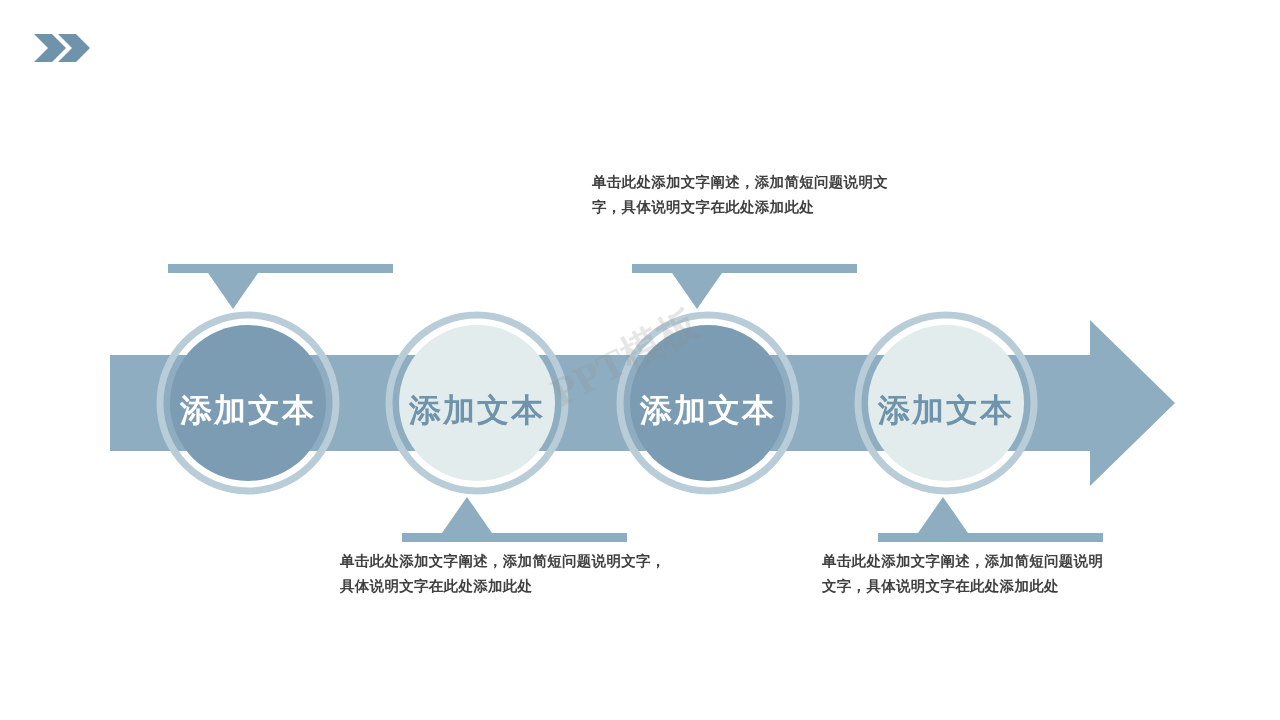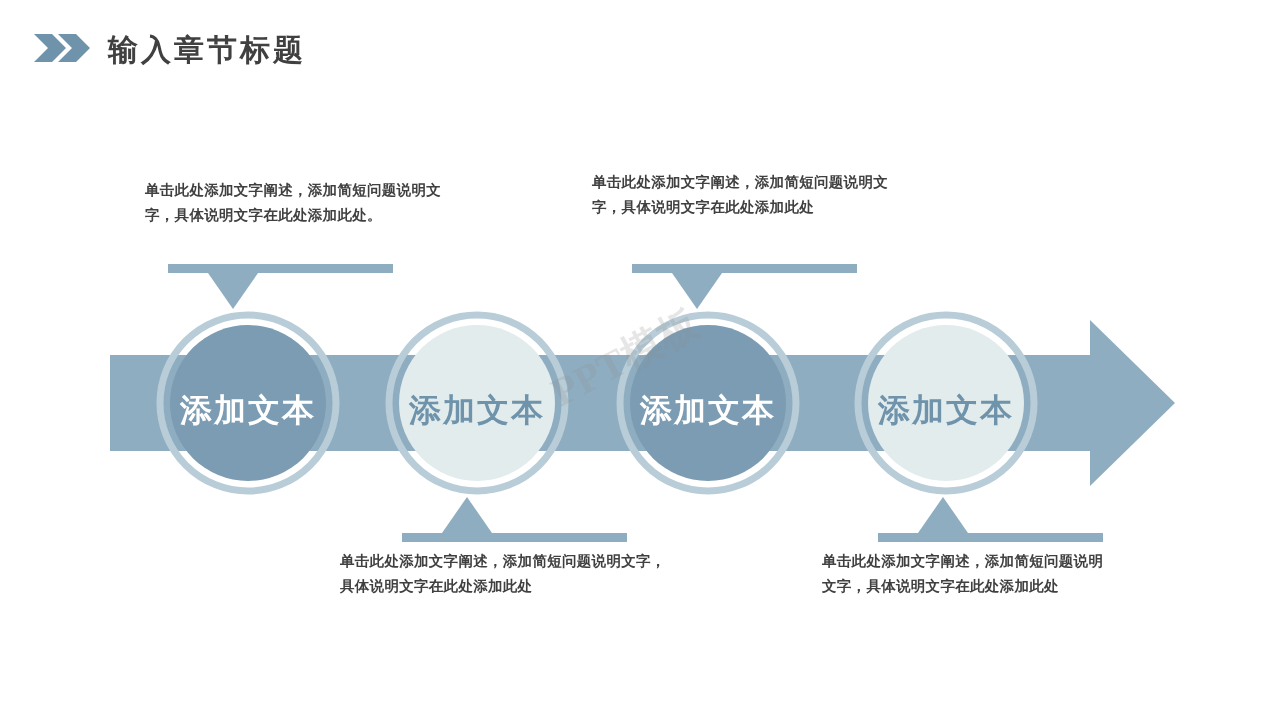--- a/index.html
+++ b/index.html
@@ -97,21 +97,20 @@
 </head>
 <body>
 
 <div class="header">
   <div class="header-chevrons">
     <svg width="60" height="28" viewBox="0 0 60 28">
       <polygon points="0,0 18,0 32,14 18,28 0,28 14,14" fill="#6f93ab"></polygon>
       <polygon points="24,0 42,0 56,14 42,28 24,28 38,14" fill="#6f93ab"></polygon>
     </svg>
   </div>
-  <div class="header-title">输入章节标题</div>
 </div>
 
 <div class="diagram">
   <svg width="1280" height="720" viewBox="0 0 1280 720">
 
     <g>
       <path d="M110,355 L1090,355 L1090,320 L1175,403 L1090,486 L1090,451 L110,451 Z" fill="#8fadc0"></path>
     </g>
 
     <g>
@@ -152,20 +151,19 @@
     </g>
   </svg>
 
   <div class="node-label" style="left:148px; top:389px;">添加文本</div>
   <div class="node-label dark-text" style="left:377px; top:389px;">添加文本</div>
   <div class="node-label" style="left:608px; top:389px;">添加文本</div>
   <div class="node-label dark-text" style="left:846px; top:389px;">添加文本</div>
 
   <div class="watermark">PPT模板</div>
 
-  <div class="callout" style="left:145px; top:178px; width:305px;">单击此处添加文字阐述，添加简短问题说明文字，具体说明文字在此处添加此处。</div>
 
   <div class="callout" style="left:592px; top:170px; width:300px;">单击此处添加文字阐述，添加简短问题说明文字，具体说明文字在此处添加此处</div>
 
   <div class="callout" style="left:340px; top:549px; width:330px;">单击此处添加文字阐述，添加简短问题说明文字，具体说明文字在此处添加此处</div>
 
   <div class="callout" style="left:822px; top:549px; width:290px;">单击此处添加文字阐述，添加简短问题说明文字，具体说明文字在此处添加此处</div>
 </div>
 
 </body></html>

